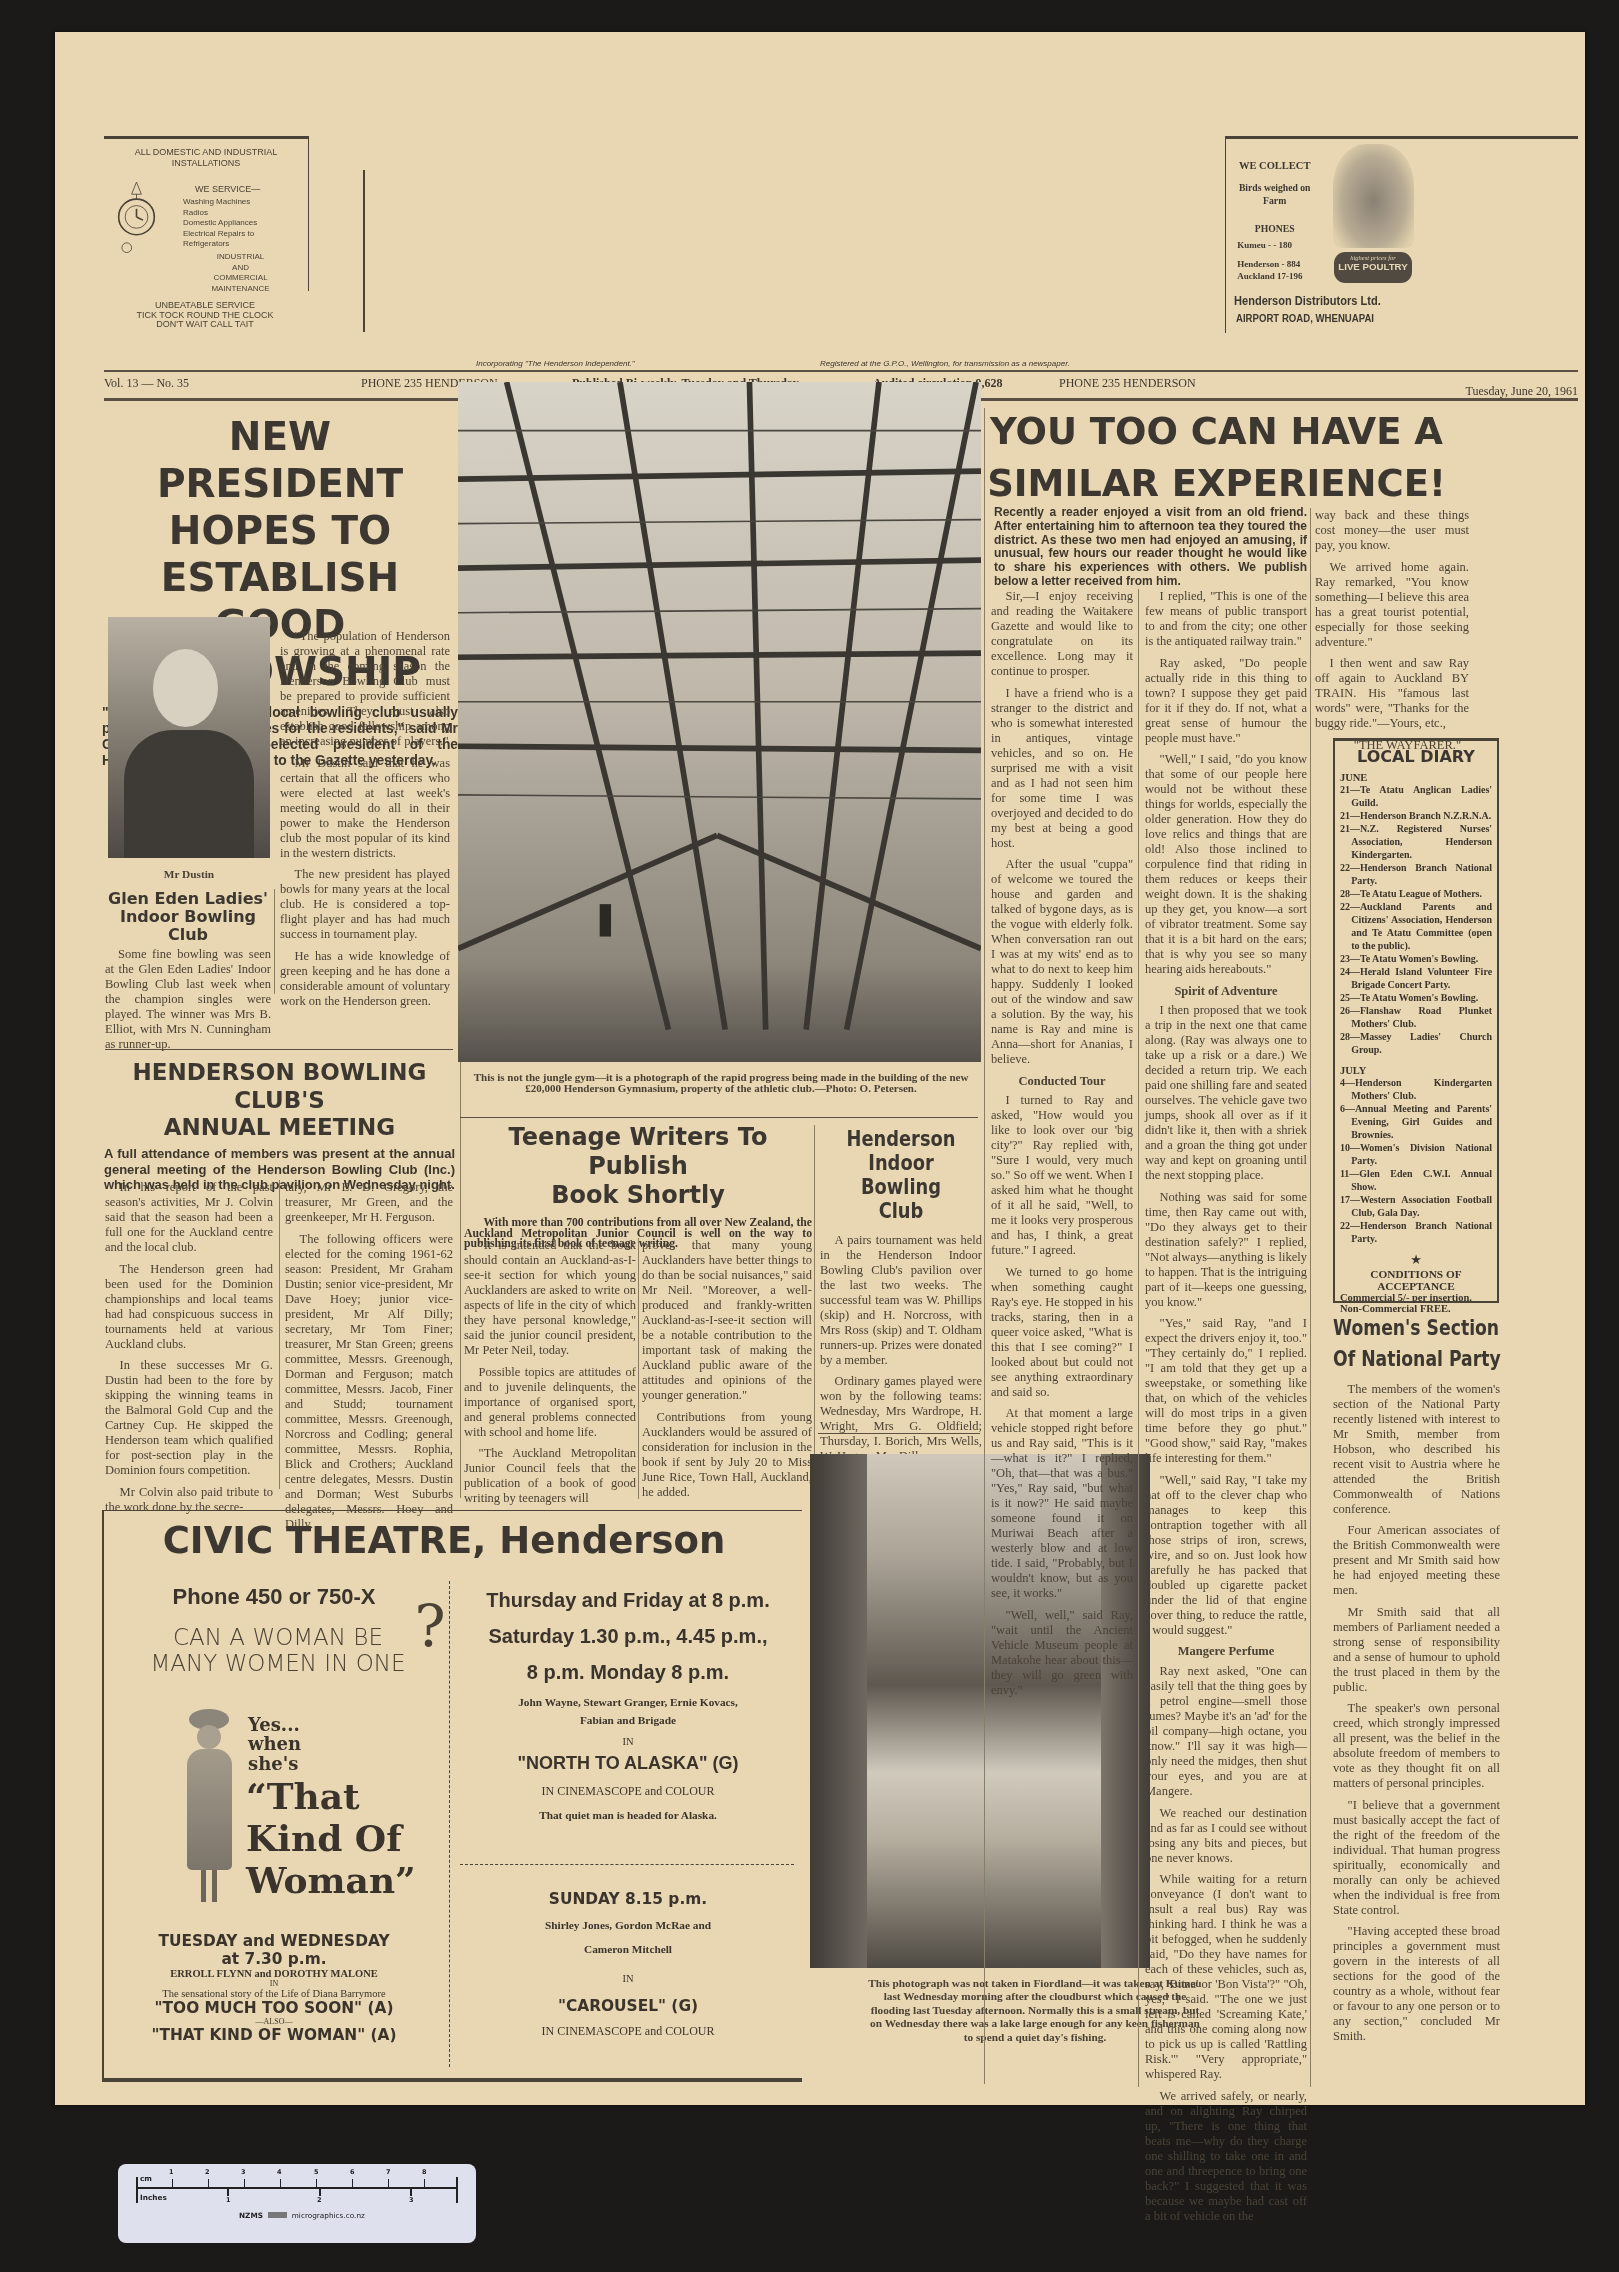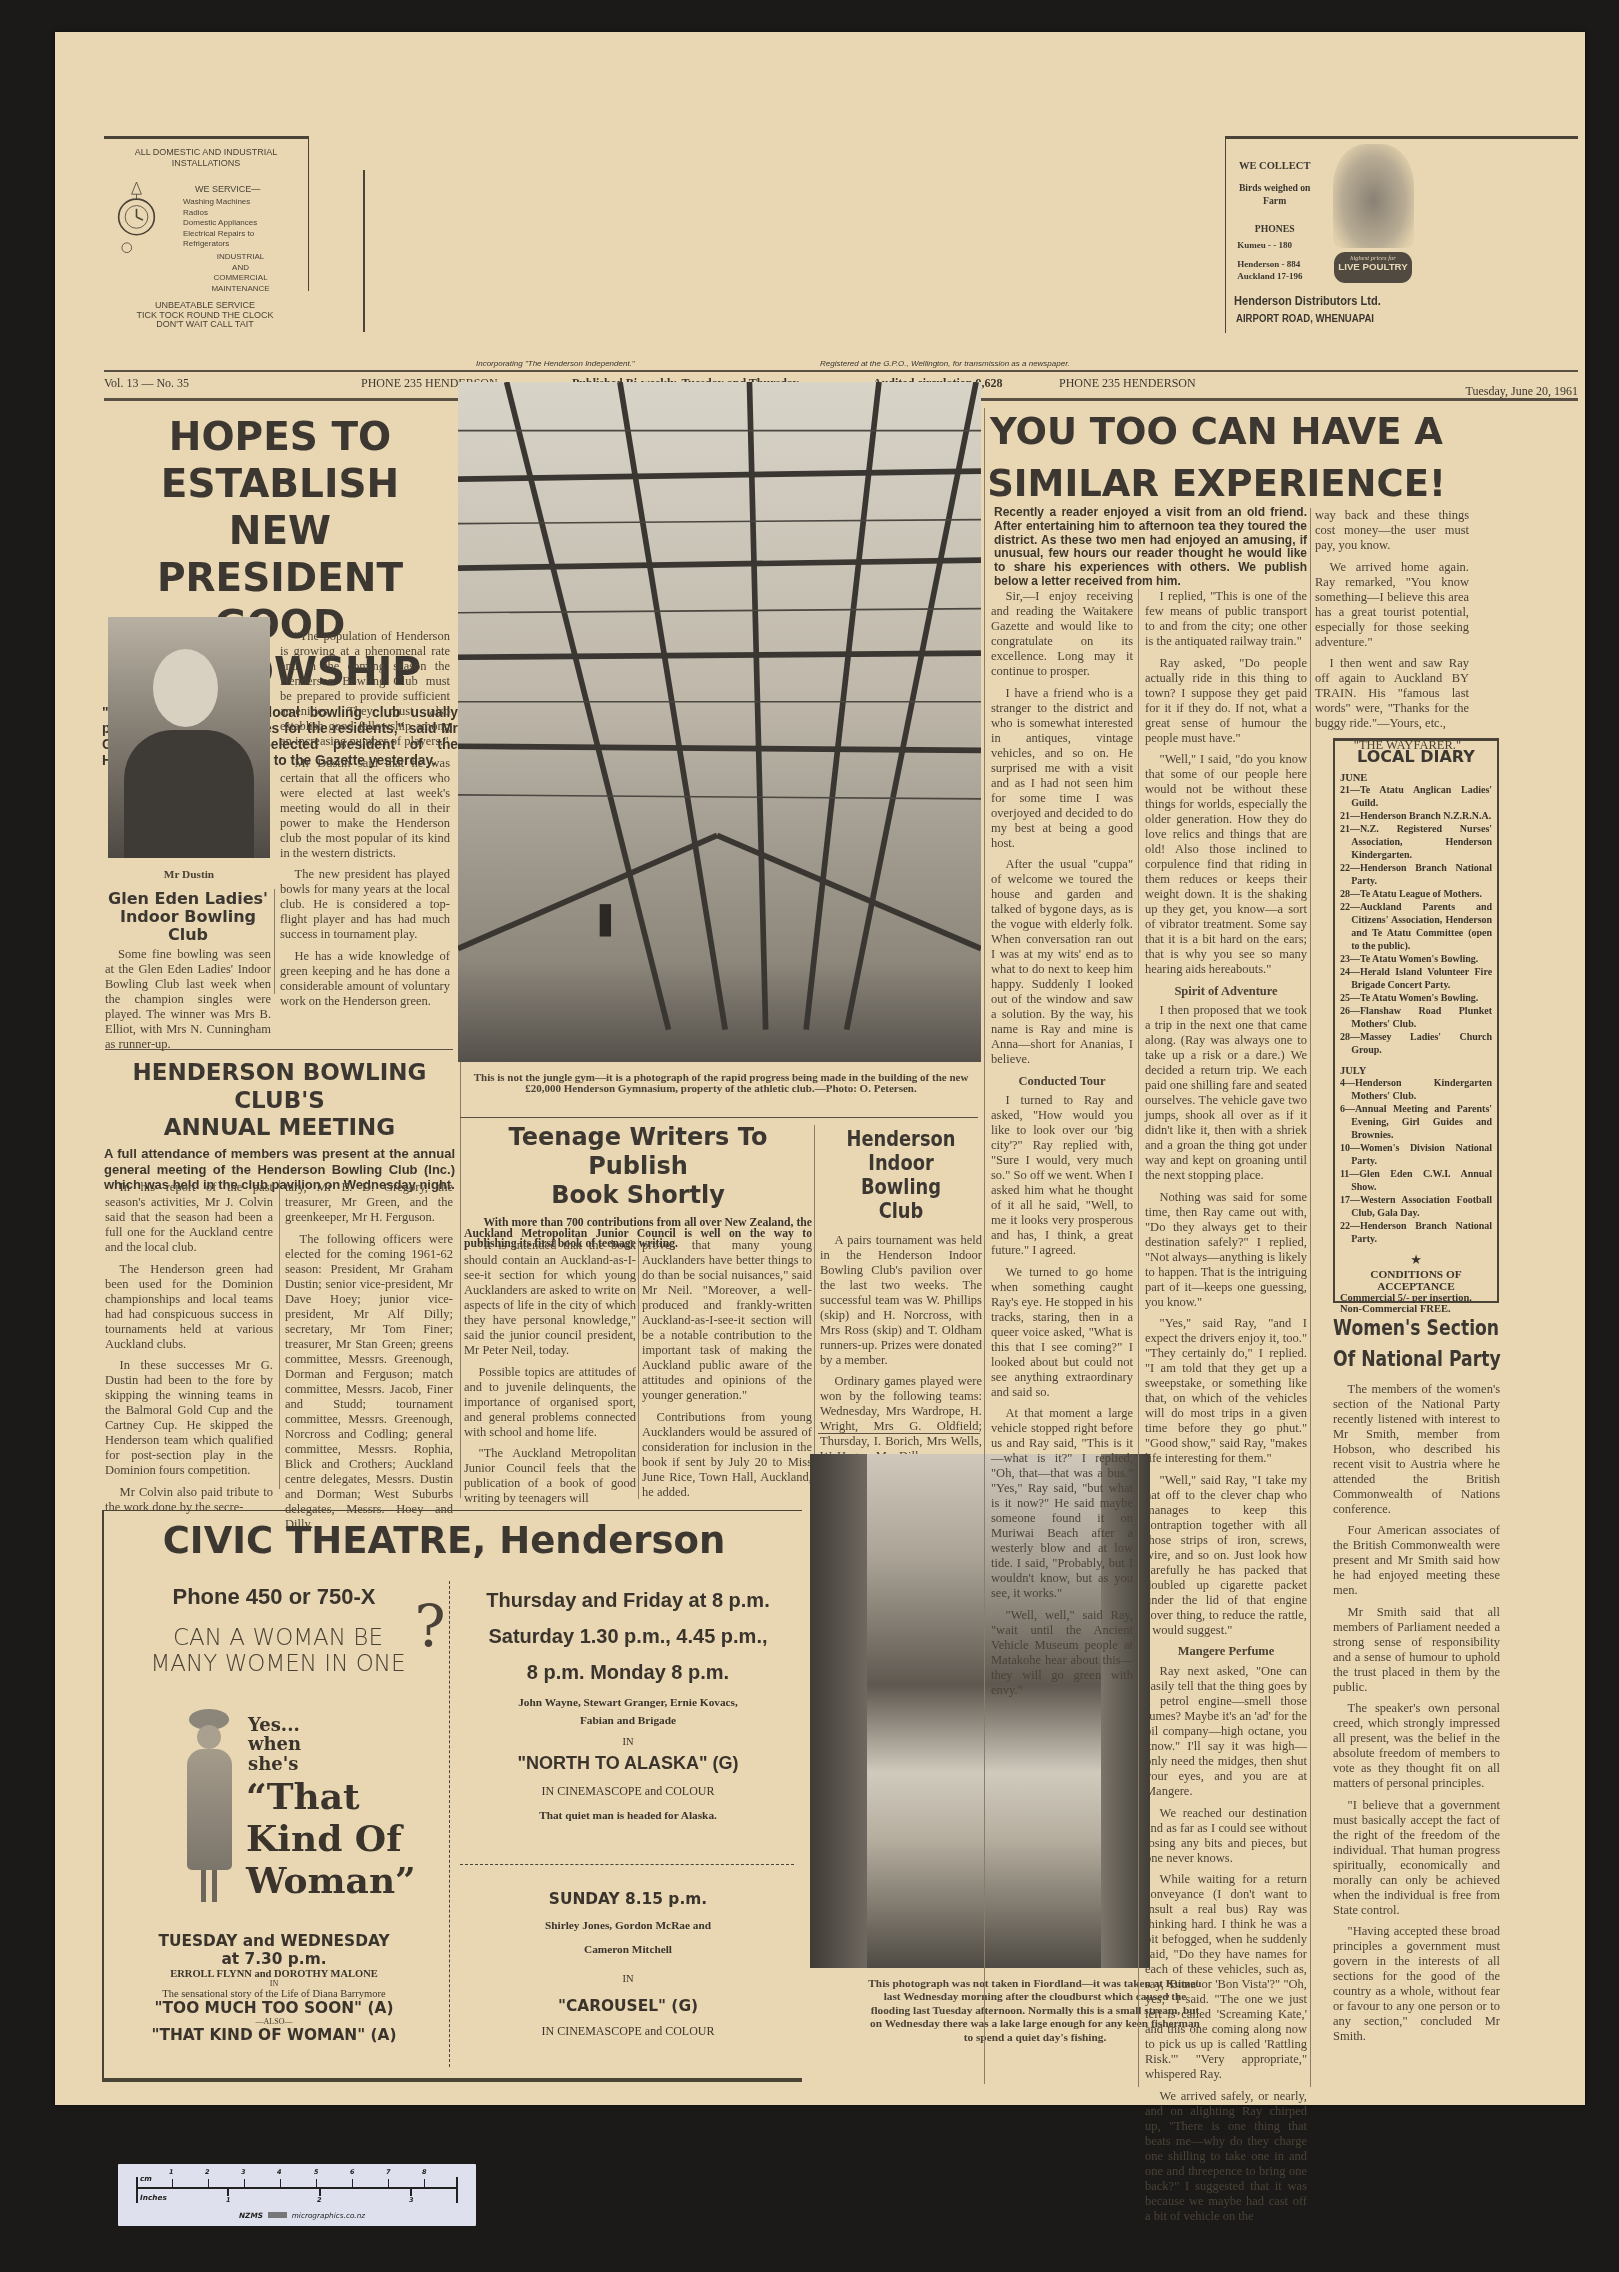--- a/index.html
+++ b/index.html
@@ -84,22 +84,22 @@
     <span class="abs" style="left:257px;top:1.6px;">PHONE 235 HENDERSON</span>
     <span class="abs" style="left:468px;top:1.6px;font-weight:bold;">Published Bi-weekly, Tuesday and Thursday.</span>
     <span class="abs" style="left:769px;top:1.6px;font-weight:bold;">Audited circulation 9,628</span>
     <span class="abs" style="left:955px;top:1.6px;">PHONE 235 HENDERSON</span>
     <span class="abs" style="right:0;top:1.6px;margin-top:8px;">Tuesday, June 20, 1961</span>
   </div>
   <div class="rule" style="left:49px;top:366px;width:1474px;height:3.2px;"></div>
 
   <div class="abs" style="left:47px;top:381px;width:356px;">
     <div class="hd" style="font-size:39px;line-height:47px;">
+      <div>NEW PRESIDENT</div>
       <div>HOPES TO ESTABLISH</div>
-      <div>NEW PRESIDENT</div>
       <div>GOOD FELLOWSHIP</div>
     </div>
     <div class="intro" style="margin-top:9.7px;">"In most districts the local bowling club usually provides sporting facilities for the residents," said Mr G. Dustin, the newly-elected president of the Henderson Bowling Club, to the Gazette yesterday.</div>
   </div>
   <div class="photo" style="left:53px;top:585px;width:162px;height:241px;background:linear-gradient(180deg,#b8b1a3 0%,#8c857a 40%,#4e4943 100%);">
     <div style="position:absolute;left:45px;top:32px;width:65px;height:78px;border-radius:50%;background:#d8d0c0;"></div>
     <div style="position:absolute;left:16px;top:113px;width:130px;height:138px;border-radius:49px 49px 0 0;background:#3e3a35;"></div>
   </div>
   <div class="abs caption" style="left:53px;top:836px;width:162px;">Mr Dustin</div>
   <div class="abs body" style="left:225px;top:597px;width:170px;">
@@ -340,21 +340,21 @@
       <div style="font-family:'DejaVu Sans',sans-serif;font-weight:bold;font-size:15.4px;">SUNDAY 8.15 p.m.</div>
       <div style="font-size:11.3px;font-weight:bold;margin-top:11.3px;">Shirley Jones, Gordon McRae and</div>
       <div style="font-size:11.3px;font-weight:bold;margin-top:11.3px;">Cameron Mitchell</div>
       <div style="font-size:10.5px;margin-top:18px;">IN</div>
       <div style="font-family:'DejaVu Sans',sans-serif;font-weight:bold;font-size:15.4px;margin-top:13px;">"CAROUSEL" (G)</div>
       <div style="font-size:12px;margin-top:9.7px;">IN CINEMASCOPE and COLOUR</div>
     </div>
   </div>
 </div>
 
-<div class="abs" style="left:118px;top:2164px;width:358px;height:62px;background:#dfe0ee;border-radius:1px;font-family:'DejaVu Sans',sans-serif;color:#222;font-style:italic;">
+<div class="abs" style="left:118px;top:2164px;width:358px;height:79px;background:#dfe0ee;border-radius:8px;font-family:'DejaVu Sans',sans-serif;color:#222;">
   <div style="position:absolute;left:18px;top:23px;width:321px;height:1.6px;background:#222;"></div>
   <div style="position:absolute;left:18px;top:13px;width:1.6px;height:26px;background:#222;"></div>
   <div style="position:absolute;left:338px;top:13px;width:1.6px;height:26px;background:#222;"></div>
   <div style="position:absolute;left:22px;top:9.7px;font-size:7.3px;font-weight:bold;">cm</div>
   <div style="position:absolute;left:22px;top:29px;font-size:7.3px;font-weight:bold;">Inches</div>
   <div id="cm-ticks">
       <div style="position: absolute; left: 54px; top: 14.6px; width: 0.8px; height: 8px; background: rgb(34, 34, 34);"></div>
       <div style="position: absolute; left: 51px; top: 4px; font-size: 6.5px; font-weight: bold;">1</div>
       <div style="position: absolute; left: 90px; top: 14.6px; width: 0.8px; height: 8px; background: rgb(34, 34, 34);"></div>
       <div style="position: absolute; left: 87px; top: 4px; font-size: 6.5px; font-weight: bold;">2</div>

